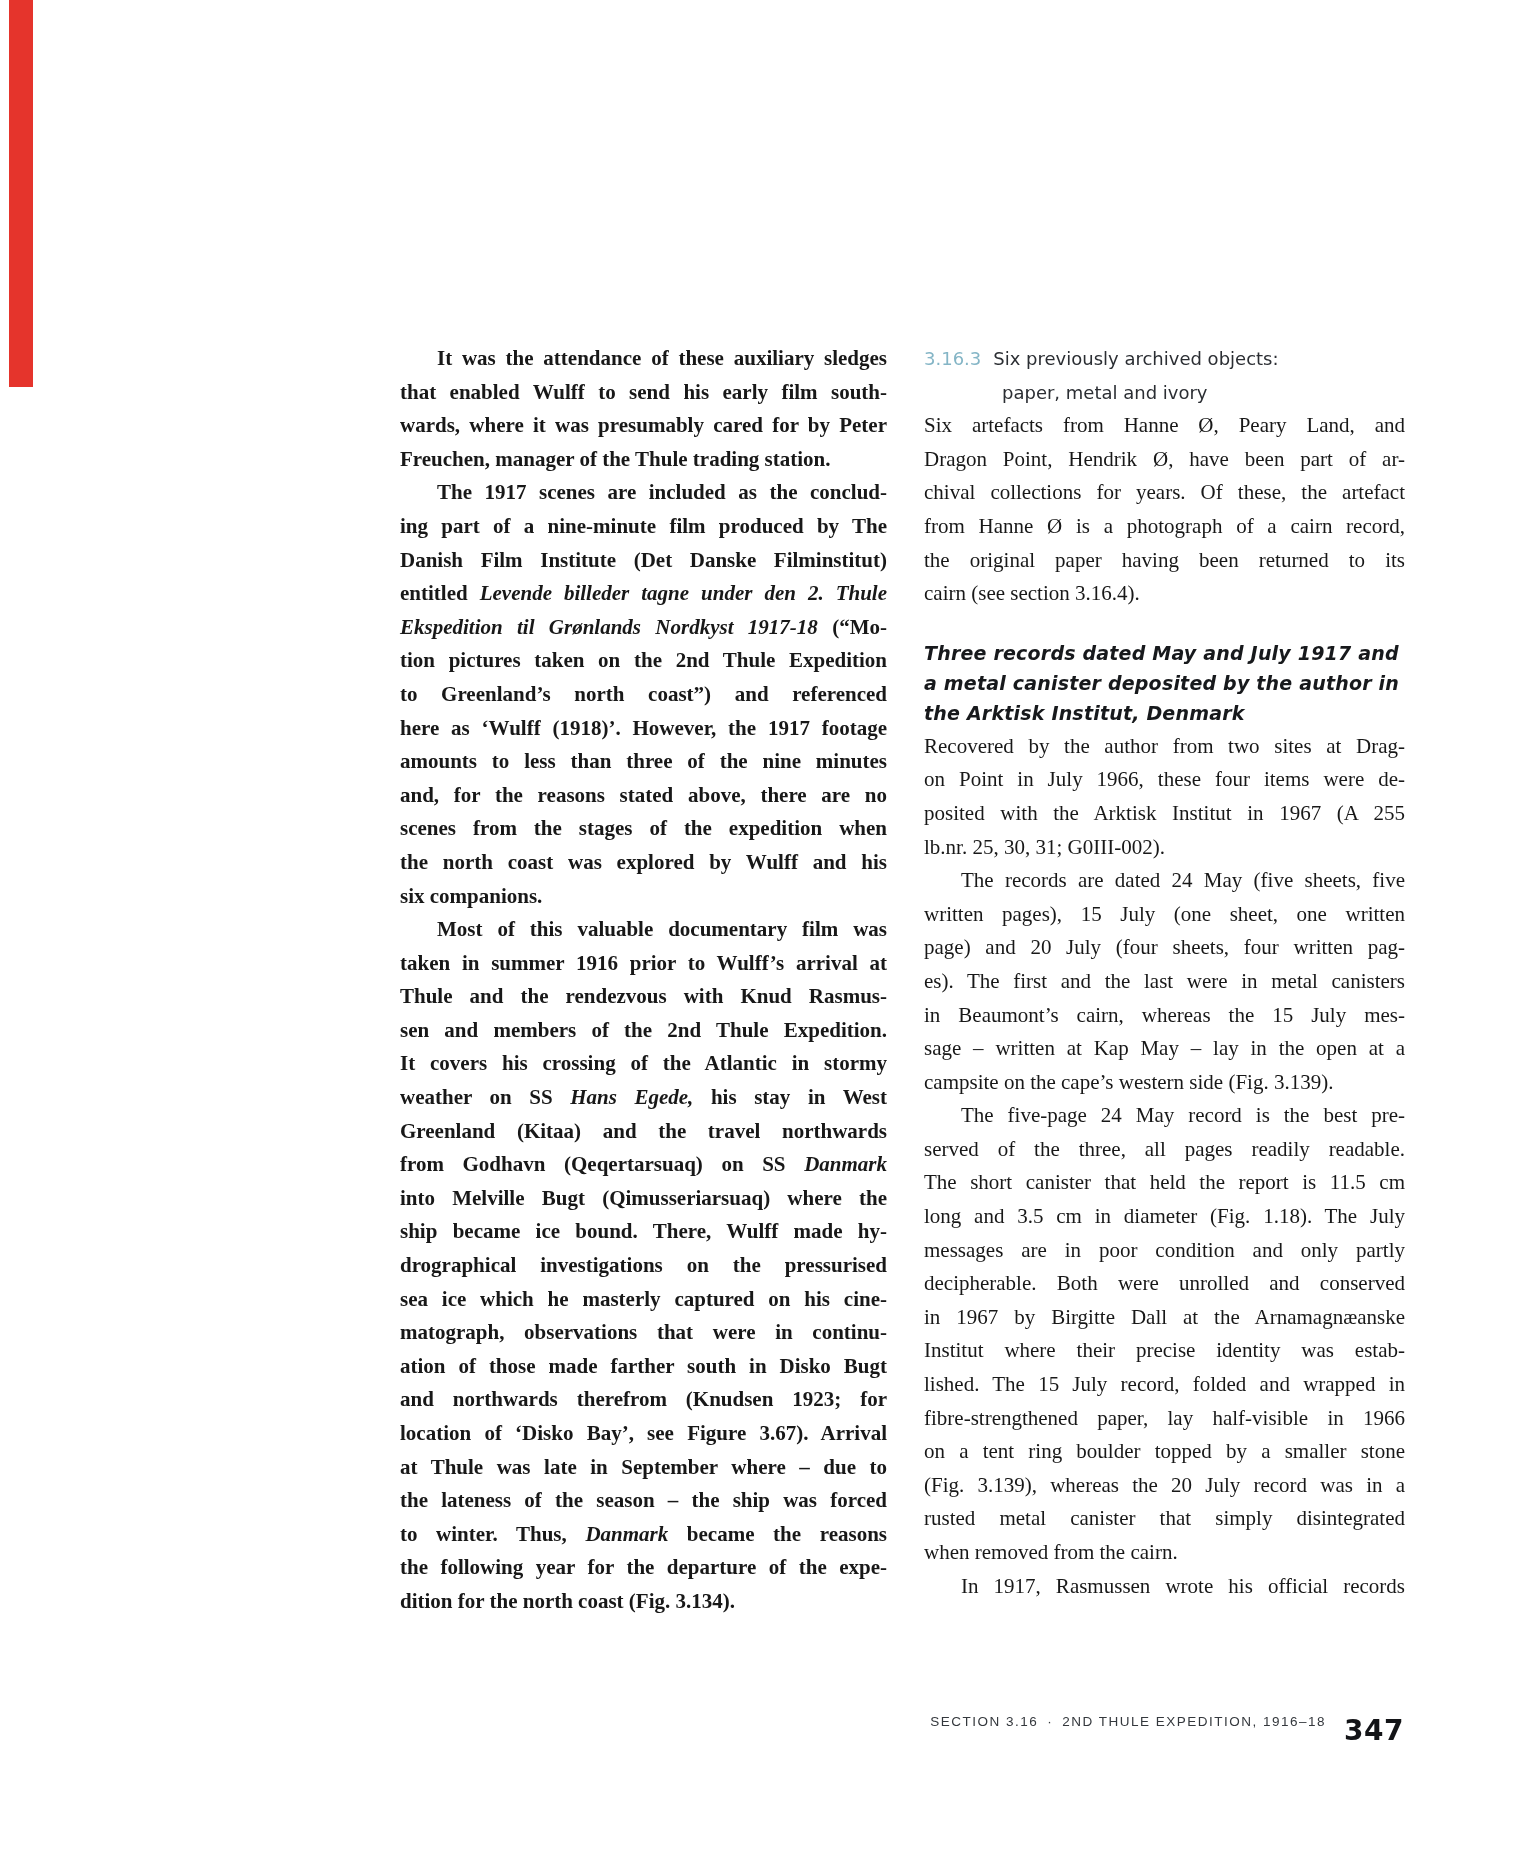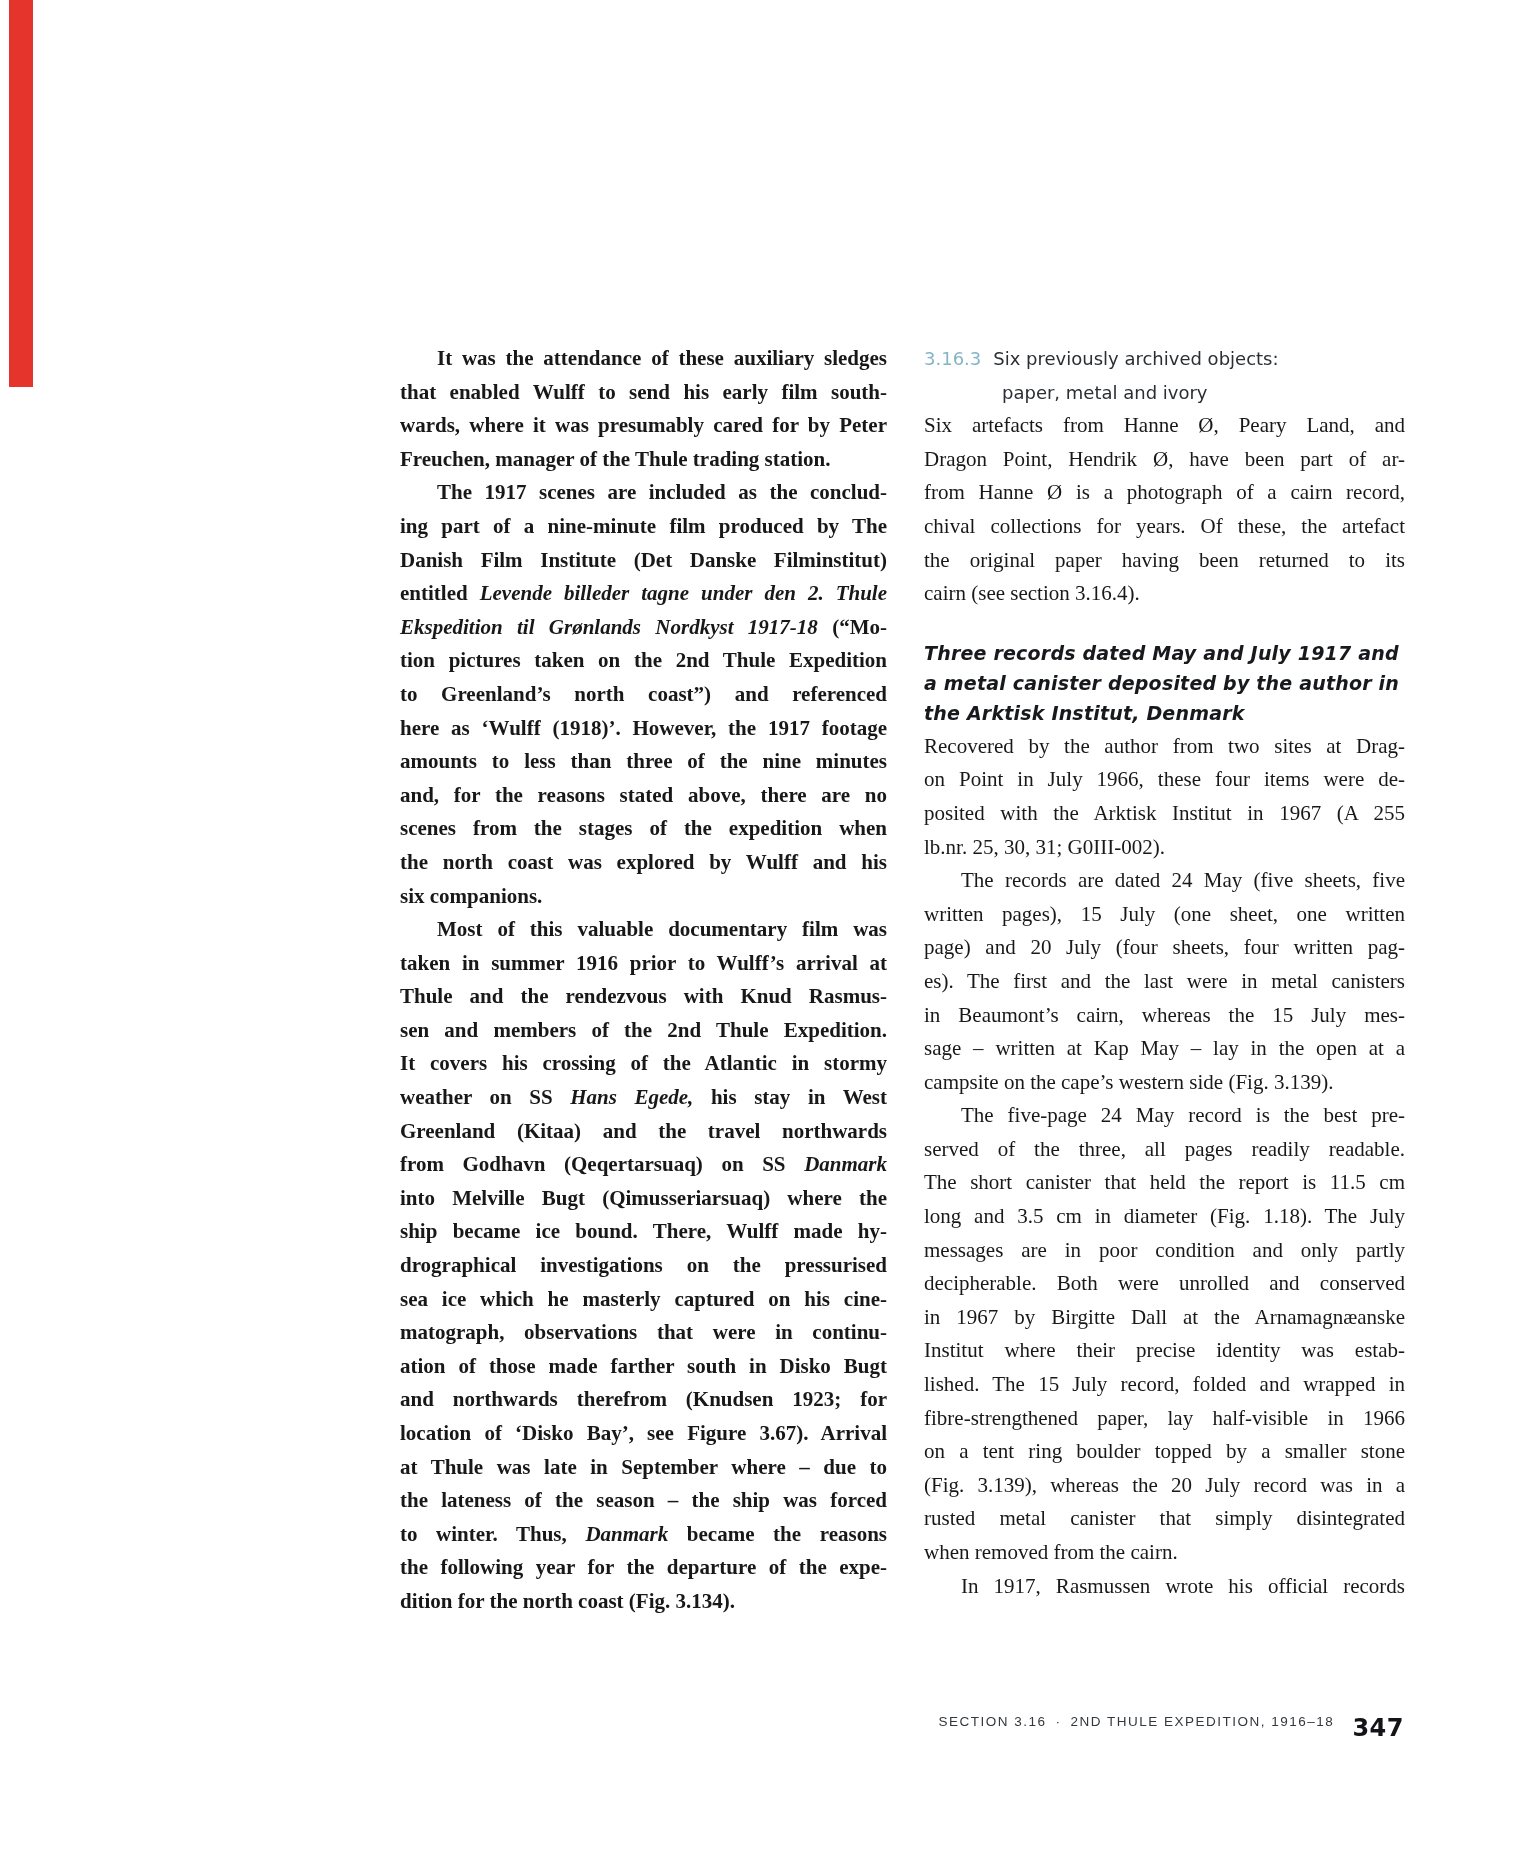--- a/index.html
+++ b/index.html
@@ -63,21 +63,21 @@
   .f-text {
     font-family: "Liberation Sans", sans-serif;
     font-size: 13.5px;
     letter-spacing: 1.5px;
     color: #34383d;
   }
   .f-sep { margin: 0 9px; color: #34383d; }
   .f-page {
     font-family: "DejaVu Sans", sans-serif;
     font-weight: 700;
-    font-size: 24px;
+    font-size: 28px;
     letter-spacing: 0.5px;
     color: #131417;
     margin-left: 18px;
   }
 </style>
 </head>
 <body>
 
 <div class="red-tab" style="background: rgb(229, 52, 44);"></div>
 
@@ -131,22 +131,22 @@
 
   <section class="col col-right">
     <header class="heading">
       <div class="h-line"><span class="h-num">3.16.3</span><span class="h-title">Six previously archived objects:</span></div>
       <div class="h-line h-line2">paper, metal and ivory</div>
     </header>
     <div>
         <div class="block para">
           <div class="line"><span>Six artefacts from Hanne Ø, Peary Land, and</span></div>
           <div class="line"><span>Dragon Point, Hendrik Ø, have been part of ar-</span></div>
+          <div class="line"><span>chival collections for years. Of these, the artefact</span></div>
           <div class="line"><span>from Hanne Ø is a photograph of a cairn record,</span></div>
-          <div class="line"><span>chival collections for years. Of these, the artefact</span></div>
           <div class="line"><span>the original paper having been returned to its</span></div>
           <div class="line last"><span>cairn (see section 3.16.4).</span></div>
         </div>
         <div class="block subheading">
           <div class="line"><span>Three records dated May and July 1917 and</span></div>
           <div class="line"><span>a metal canister deposited by the author in</span></div>
           <div class="line last"><span>the Arktisk Institut, Denmark</span></div>
         </div>
         <div class="block para">
           <div class="line"><span>Recovered by the author from two sites at Drag-</span></div>

